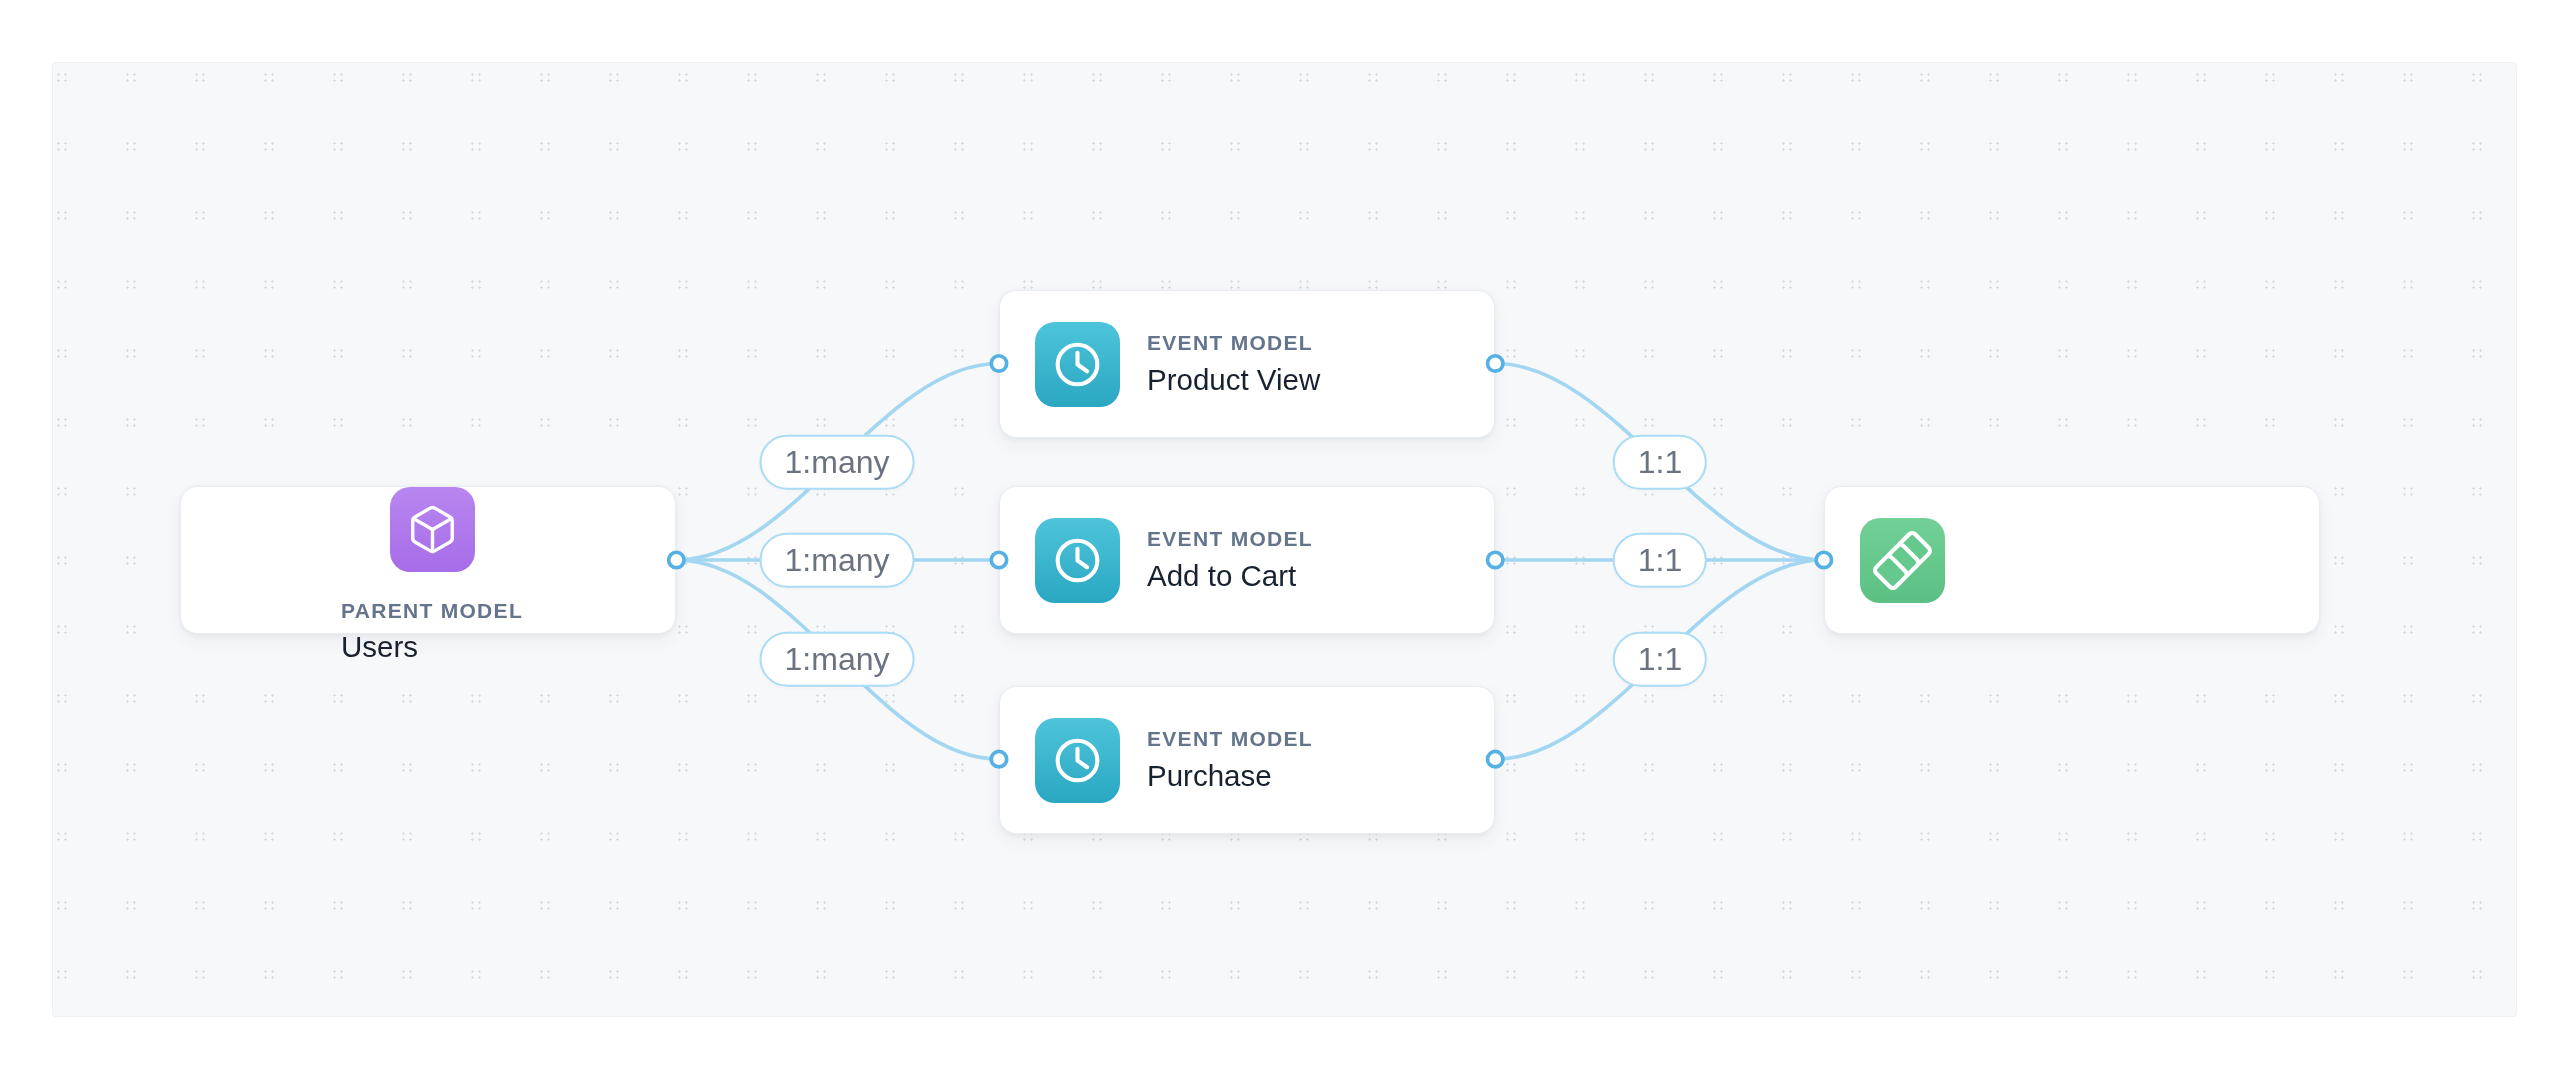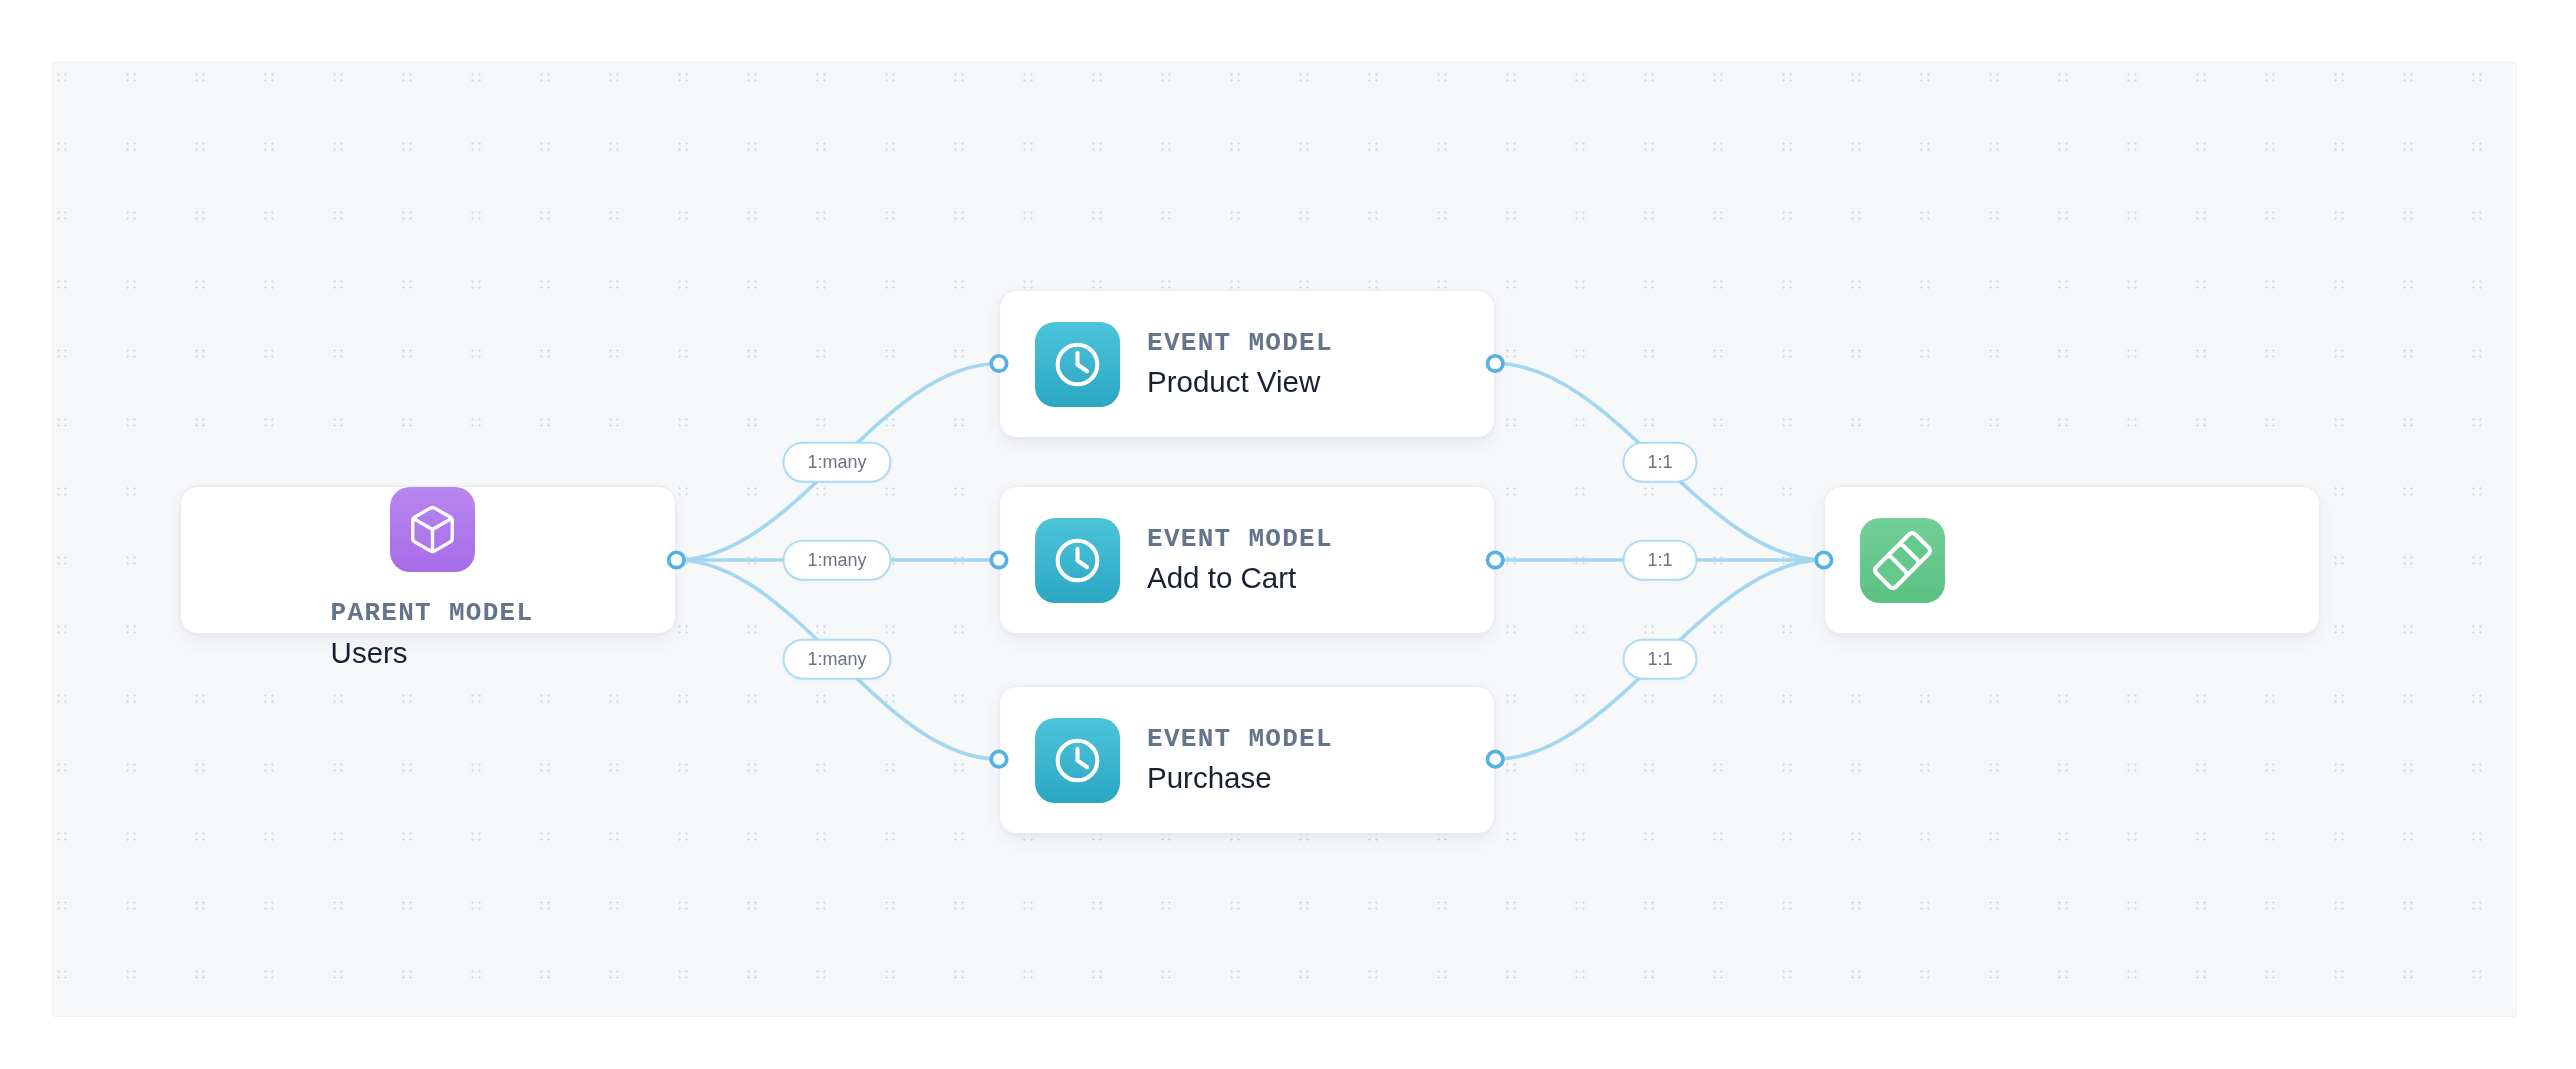--- a/index.html
+++ b/index.html
@@ -67,26 +67,25 @@
     align-items: center;
     justify-content: center;
   }
   .icon-badge svg { width: 85px; height: 85px; display: block; }
   .badge-parent  { background: linear-gradient(180deg, var(--parent-accent-from, #b886ef), var(--parent-accent-to, #a76ce8)); }
   .badge-event   { background: linear-gradient(180deg, var(--event-accent-from, #4dc4da), var(--event-accent-to, #2ba7c2)); }
   .badge-related { background: linear-gradient(180deg, var(--related-accent-from, #73d096), var(--related-accent-to, #5bc083)); }
 
   .node-text { display: flex; flex-direction: column; }
   .node-type {
-    font-size: 26px;
+    font-size: 21px;
     font-weight: 700;
     letter-spacing: 1.3px;
     color: var(--label-text, #64748b);
     line-height: 1.1;
-    font-family: Liberation Mono, monospace;
   }
   .node-name {
     margin-top: 8px;
     font-size: 29.5px;
     font-weight: 400;
     color: var(--name-text, #18212f);
     line-height: 1.15;
   }
 
   
@@ -111,21 +110,21 @@
   }
 
   
   .edge-pill {
     position: absolute;
     transform: translate(-50%, -50%);
     background: #ffffff;
     border: 2.7px solid var(--pill-border, #aadcf5);
     border-radius: 29.5px;
     padding: 8.7px 23px 10px 23px;
-    font-size: 18px;
+    font-size: 32px;
     font-weight: 500;
     color: var(--pill-text, #6b7280);
     line-height: 1;
     white-space: nowrap;
     z-index: 4;
     box-shadow: 0 1.3px 4px rgba(25, 45, 90, 0.03);
   }
   #pill-0 { left: 837px; top: 462px; }
   #pill-1 { left: 837px; top: 560px; }
   #pill-2 { left: 837px; top: 659px; }

